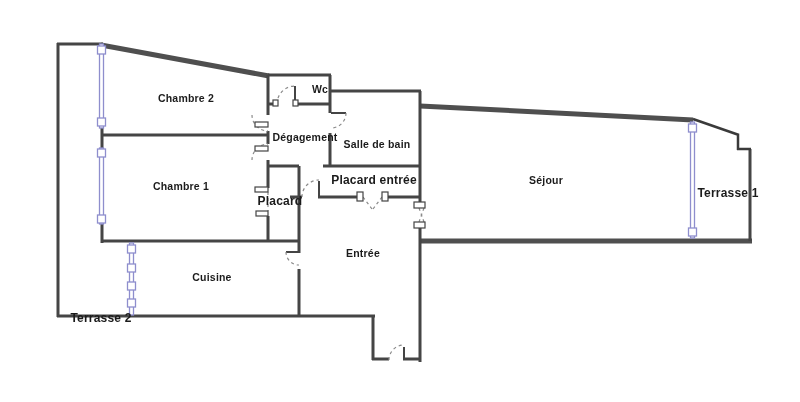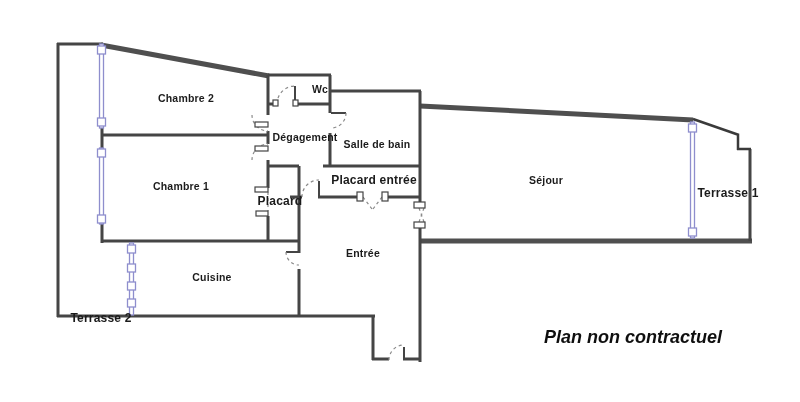--- a/index.html
+++ b/index.html
@@ -100,15 +100,14 @@
   <div class="room-label big" style="left:377px;top:144px;">Salle de bain</div>
   <div class="room-label" style="left:374px;top:180px;">Placard entrée</div>
   <div class="room-label big" style="left:181px;top:186px;">Chambre 1</div>
   <div class="room-label" style="left:280px;top:201px;text-align:right;">Placard</div>
   <div class="room-label big" style="left:546px;top:180px;">Séjour</div>
   <div class="room-label" style="left:728px;top:193px;">Terrasse 1</div>
   <div class="room-label big" style="left:212px;top:277px;">Cuisine</div>
   <div class="room-label big" style="left:363px;top:253px;text-align:center;">Entrée</div>
   <div class="room-label" style="left:101px;top:280px;margin-top:38px;">Terrasse 2</div>
 
-  <div class="annotation" style="left:633px;top:337px;">Plan non contractuel</div>
 
 </div>
 
 </body></html>

